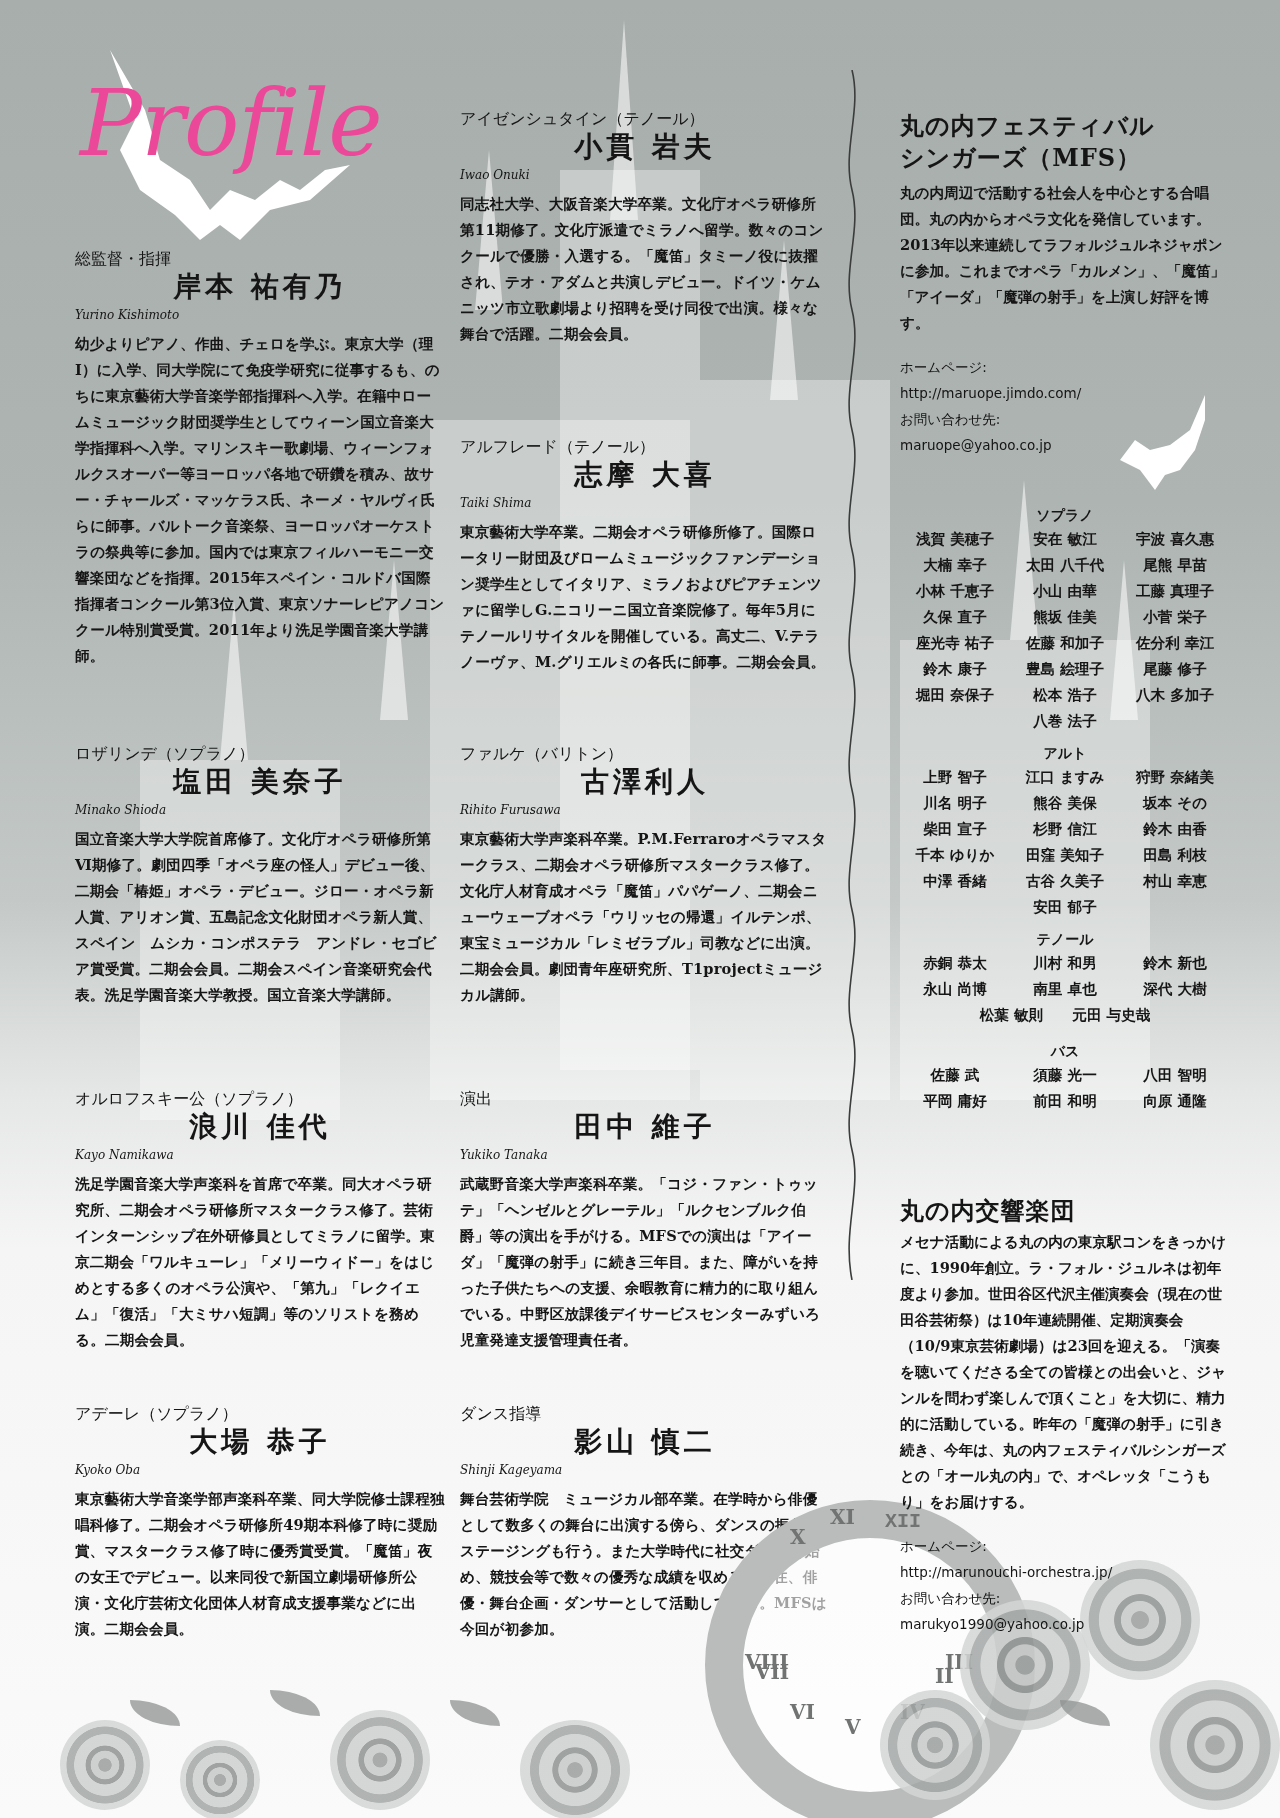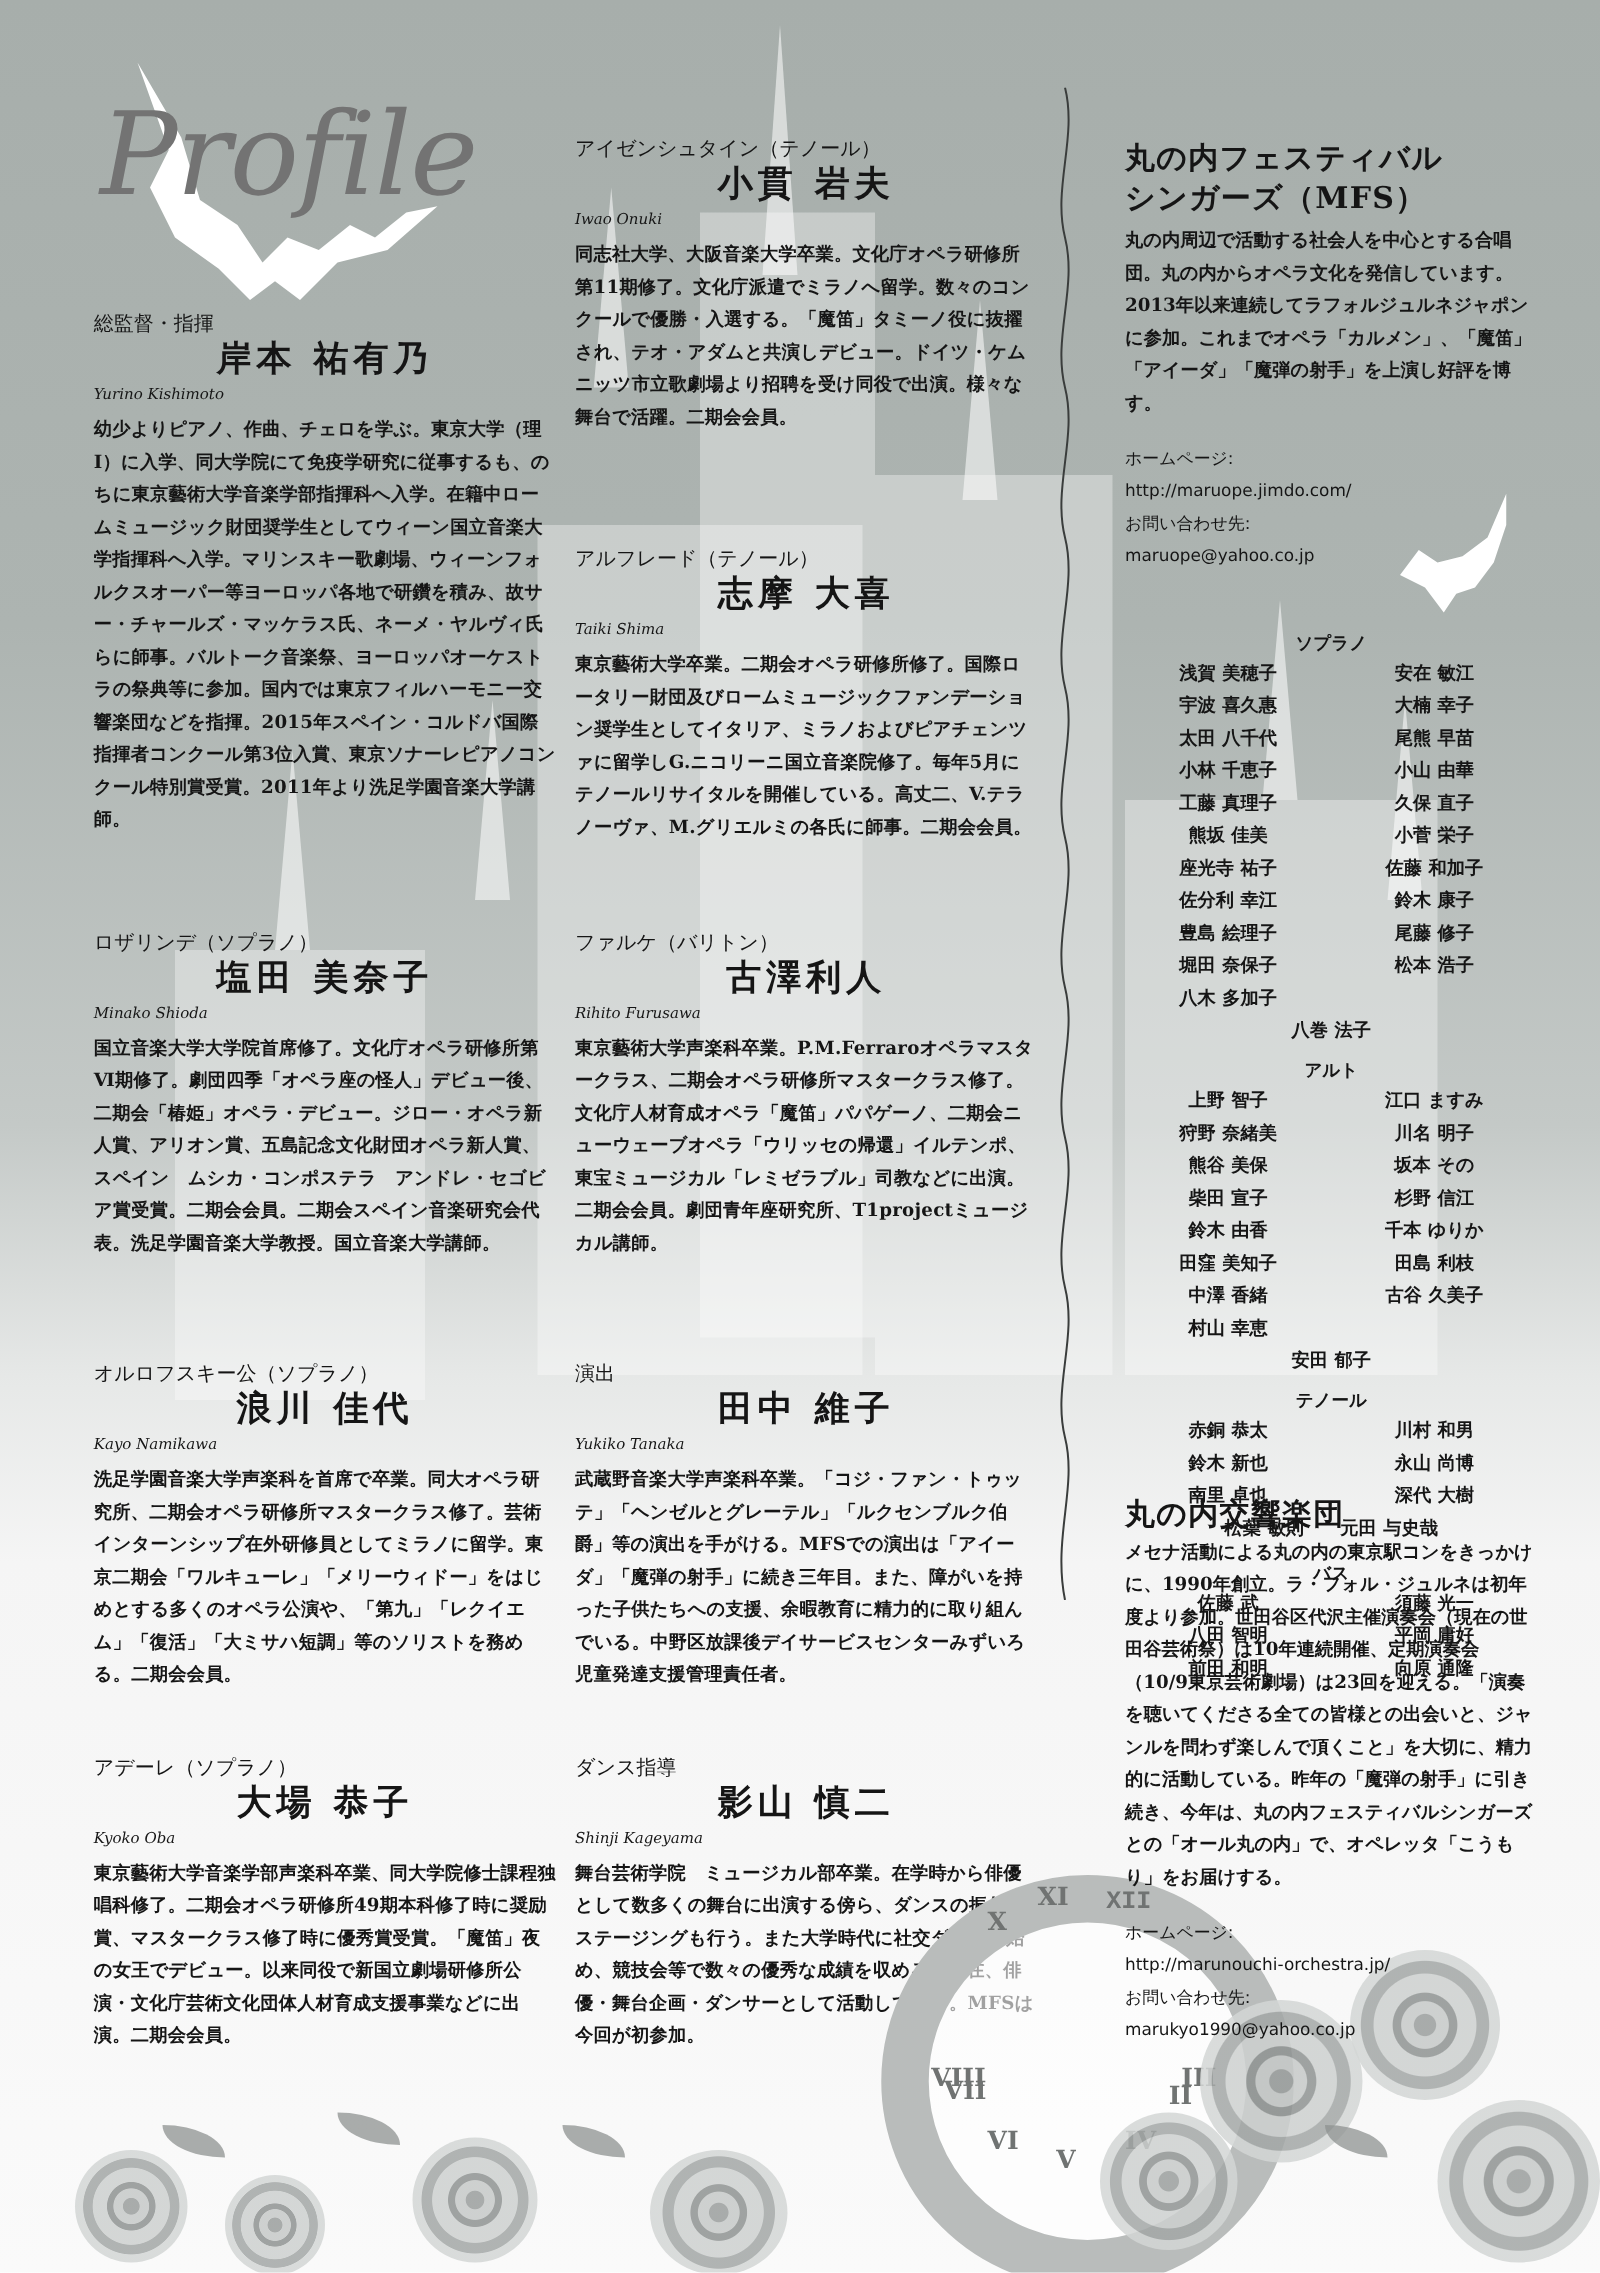--- a/index.html
+++ b/index.html
@@ -9,21 +9,21 @@
     color: #151515;
     background: linear-gradient(to bottom, #a7aeab 0px, #adb4b1 500px, #c4c9c7 900px, #e6e8e7 1100px, #f5f5f5 1250px, #fafafa 1818px);
   }
   .bg-layer { position: absolute; inset: 0; pointer-events: none; }
   .castle { position: absolute; background: rgba(255,255,255,0.35); }
   .spire { position: absolute; width: 0; height: 0; border-left: 14px solid transparent; border-right: 14px solid transparent; border-bottom: 160px solid rgba(255,255,255,0.55); }
 
   .profile-title {
     position: absolute; left: 80px; top: 78px;
     font-family: "DejaVu Serif", serif; font-style: italic;
-    font-size: 92px; line-height: 1; letter-spacing: -1px; color: #737373;
+    font-size: 92px; line-height: 1; letter-spacing: -1px; color: #ec4899;
   }
   .bat { position: absolute; }
 
   .col { position: absolute; width: 370px; }
   .col-right { left: 900px; width: 330px; }
 
   .person { position: absolute; width: 370px; }
   .role { font-size: 16px; line-height: 18px; font-family: "DejaVu Sans", sans-serif; font-weight: 400; }
   .name { font-size: 28px; line-height: 36px; font-weight: 700; letter-spacing: 4px; margin-top: 1px; text-align: center; }
   .romaji { font-size: 12px; line-height: 16px; font-style: italic; margin-top: 2px; }
@@ -31,21 +31,21 @@
 
   .vine { position: absolute; left: 840px; top: 70px; width: 24px; height: 1210px; }
 
   .grp-title { font-size: 24px; line-height: 32px; font-weight: 700; letter-spacing: 1px; }
   .grp-desc { font-size: 14.6px; line-height: 26px; font-weight: 700; margin-top: 6px; }
   .contact { font-family: "DejaVu Sans", sans-serif; font-size: 13.5px; line-height: 26px; margin-top: 18px; }
   .contact a { color: #151515; text-decoration: none; }
 
   .roster { position: absolute; left: 900px; width: 330px; text-align: center; }
   .part-title { font-family: "DejaVu Sans", sans-serif; font-size: 14px; font-weight: 700; line-height: 22px; margin-top: 8px; }
-  .part-grid { display: grid; grid-template-columns: 1fr 1fr; row-gap: 0; font-size: 14.6px; line-height: 26px; font-weight: 700; }
+  .part-grid { display: grid; grid-template-columns: 1fr 1fr 1fr; row-gap: 0; font-size: 14.6px; line-height: 26px; font-weight: 700; }
   .part-grid span { white-space: nowrap; }
   .part-extra { font-size: 14.6px; line-height: 26px; font-weight: 700; }
 
   .clock { position: absolute; left: 705px; top: 1500px; width: 330px; height: 330px; border-radius: 50%;
     border: 38px solid #b9bcbb; box-sizing: border-box; background: rgba(255,255,255,0.6); }
   .clock-num { position: absolute; font-family: "DejaVu Serif", serif; font-weight: 700; font-size: 20px; color: #707372; }
   .rose { position: absolute; border-radius: 50%; background: radial-gradient(circle at 50% 50%, #9a9e9d 0 10%, #c6c9c8 11% 22%, #8f9392 23% 30%, #cdd0cf 31% 48%, #a3a7a6 49% 60%, #d3d6d5 61% 100%); opacity: 0.85; }
   .leaf { position: absolute; width: 50px; height: 26px; background: #8d9190; border-radius: 0 100% 0 100%; opacity: 0.75; }
 </style>
 </head>

